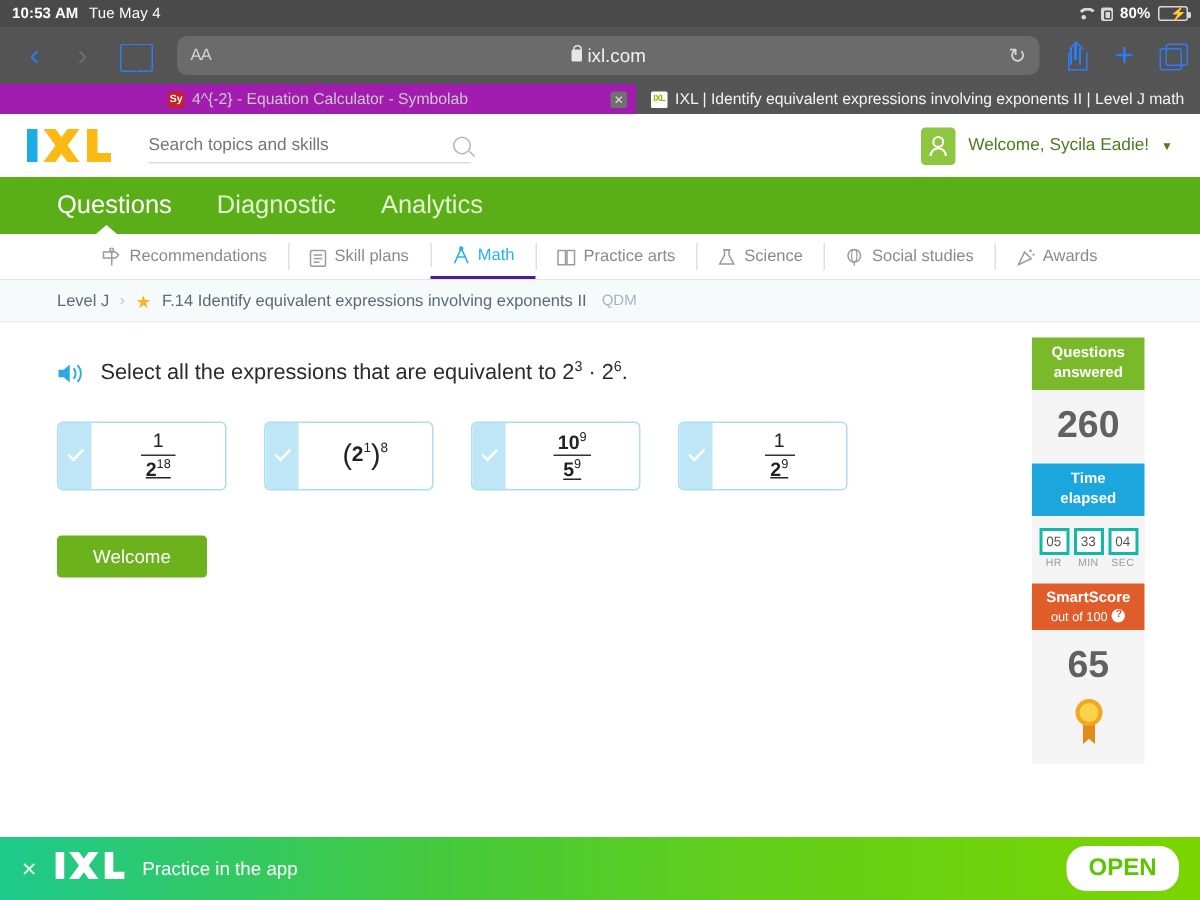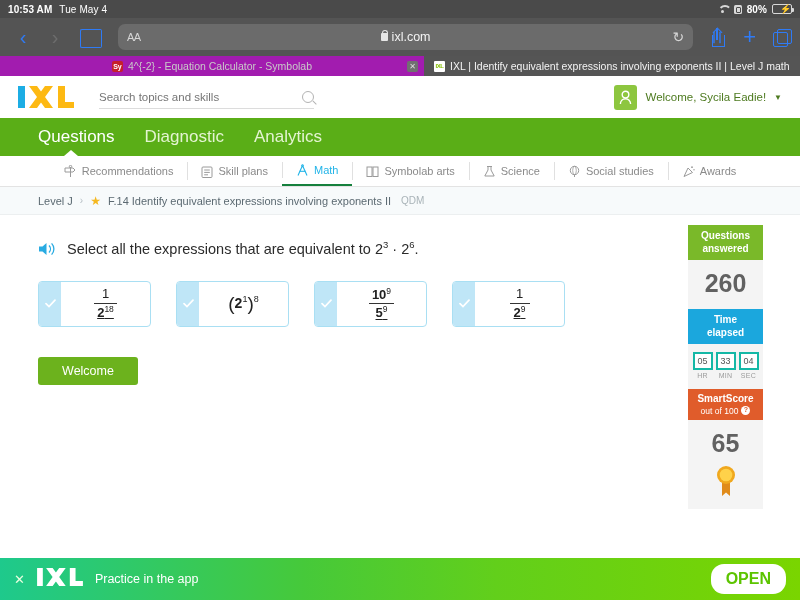--- a/index.html
+++ b/index.html
@@ -112,21 +112,21 @@
   .gn-item.sel{ color:#fff; }
   .gn-arrow{ position:absolute; bottom:0; left:64px; width:0;height:0;
     border-left:7px solid transparent;border-right:7px solid transparent;border-bottom:6px solid #fff;}
 
   
   .subjects{ height:31px; display:flex; align-items:stretch; justify-content:center;
     border-bottom:1px solid #e3e3e3; background:#fff; }
   .subj{ display:flex; align-items:center; gap:5px; padding:0 14px; font-size:11px; color:#8a8a8a;
     position:relative; }
   .subj + .subj::before{ content:""; position:absolute; left:0; top:6px; bottom:6px; width:1px; background:#e0e0e0;}
-  .subj.sel{ color:#22b4e8; border-bottom:2px solid #15803d;}
+  .subj.sel{ color:#22b4e8; border-bottom:2px solid #4c1d95;}
   .subj svg{ display:block; }
 
   
   .crumb{ background:#f7fafb; height:28px; display:flex; align-items:center; padding:0 38px; gap:7px;
     border-bottom:1px solid #eceff0; font-size:11px; color:#5c6a72;}
   .crumb .sep{ color:#b7c0c5; font-size:10px;}
   .star{ color:#f5b820; font-size:12px; }
   .crumb .code{ color:#a9b3b8; font-size:10px; margin-left:3px;}
 
   
@@ -292,21 +292,21 @@
           <path d="M3.6 7.3 L9.4 7.3" stroke="#22b4e8" stroke-width="1.1"></path>
           <circle cx="6.5" cy="1.6" r="1" fill="none" stroke="#22b4e8" stroke-width="1"></circle>
         </svg>
         <span>Math</span>
       </div>
       <div class="subj">
         <svg width="13" height="13" viewBox="0 0 13 13">
           <rect x="1" y="2" width="5" height="9.5" fill="none" stroke="#9a9a9a" stroke-width="1"></rect>
           <rect x="7" y="2" width="5" height="9.5" fill="none" stroke="#9a9a9a" stroke-width="1"></rect>
         </svg>
-        <span>Symbolab arts</span>
+        <span>Practice arts</span>
       </div>
       <div class="subj">
         <svg width="13" height="13" viewBox="0 0 13 13">
           <path d="M5 1.5 L5 5 L1.8 11 L11.2 11 L8 5 L8 1.5 Z" fill="none" stroke="#9a9a9a" stroke-width="1"></path>
           <line x1="4" y1="1.5" x2="9" y2="1.5" stroke="#9a9a9a" stroke-width="1"></line>
         </svg>
         <span>Science</span>
       </div>
       <div class="subj">
         <svg width="13" height="13" viewBox="0 0 13 13">

